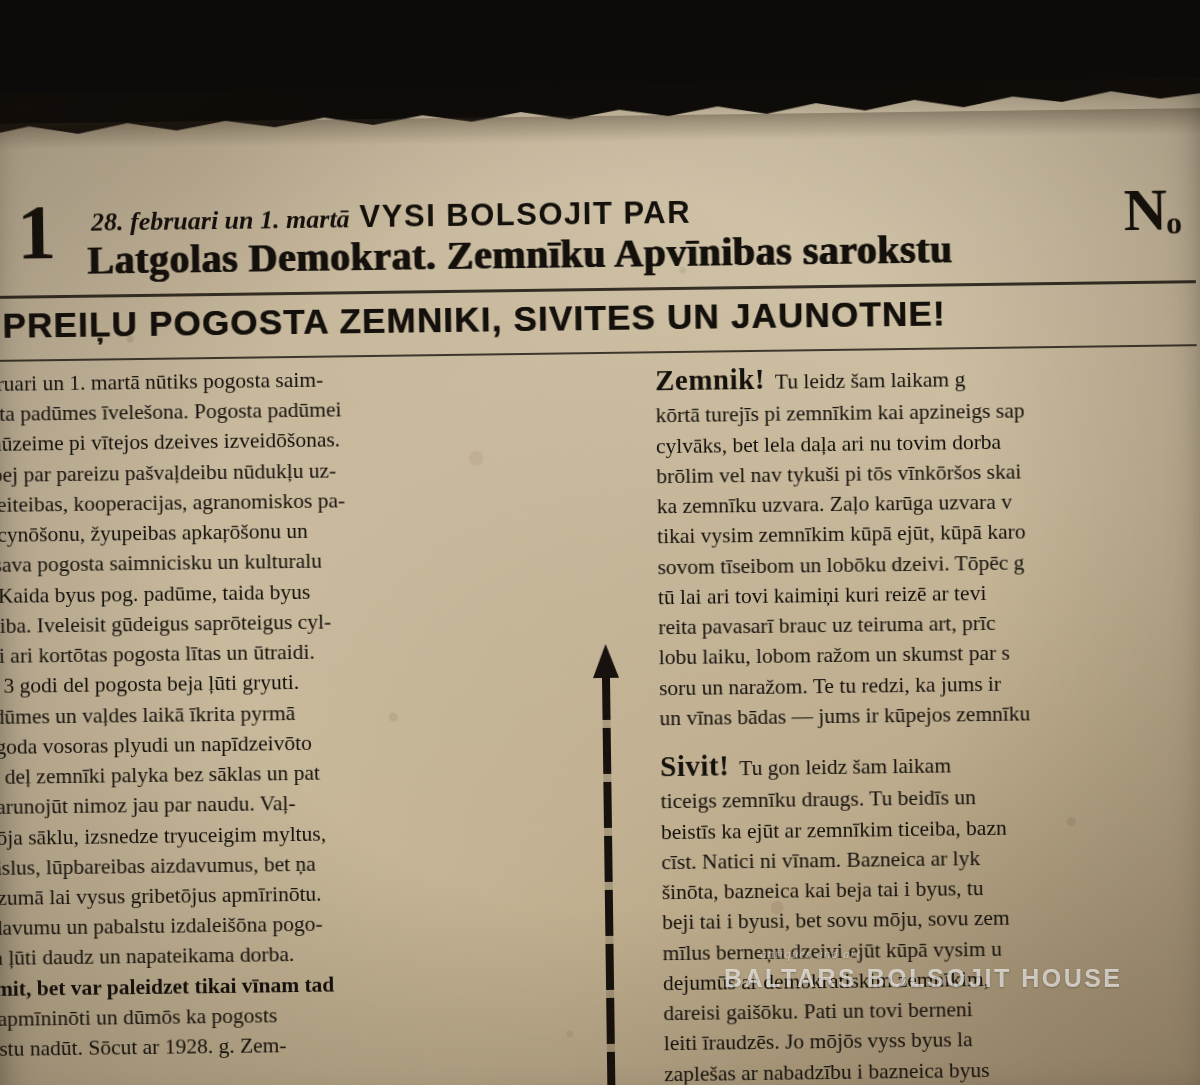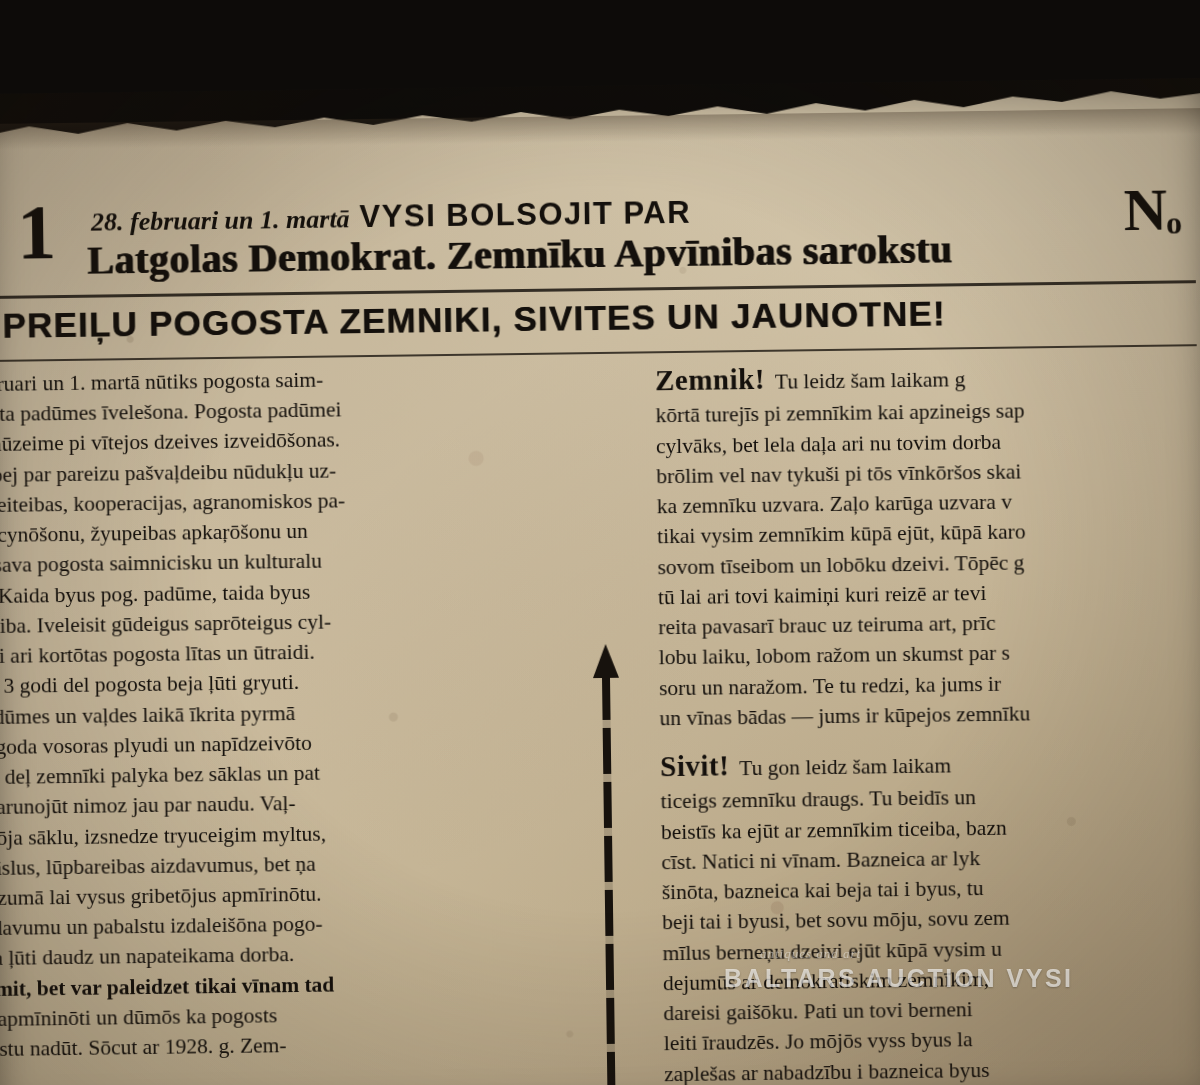--- a/index.html
+++ b/index.html
@@ -373,15 +373,15 @@
       </div>
 
     </div>
 
     <div class="grain"></div>
     <div class="vignette"></div>
   </div>
 
   <div class="watermark">
     <span class="sub">antiques and art</span>
-    <span>BALTARS AUCTION VYSI</span>
+    <span>BALTARS BOLSOJIT HOUSE</span>
   </div>
 </div>
 
 </body></html>

